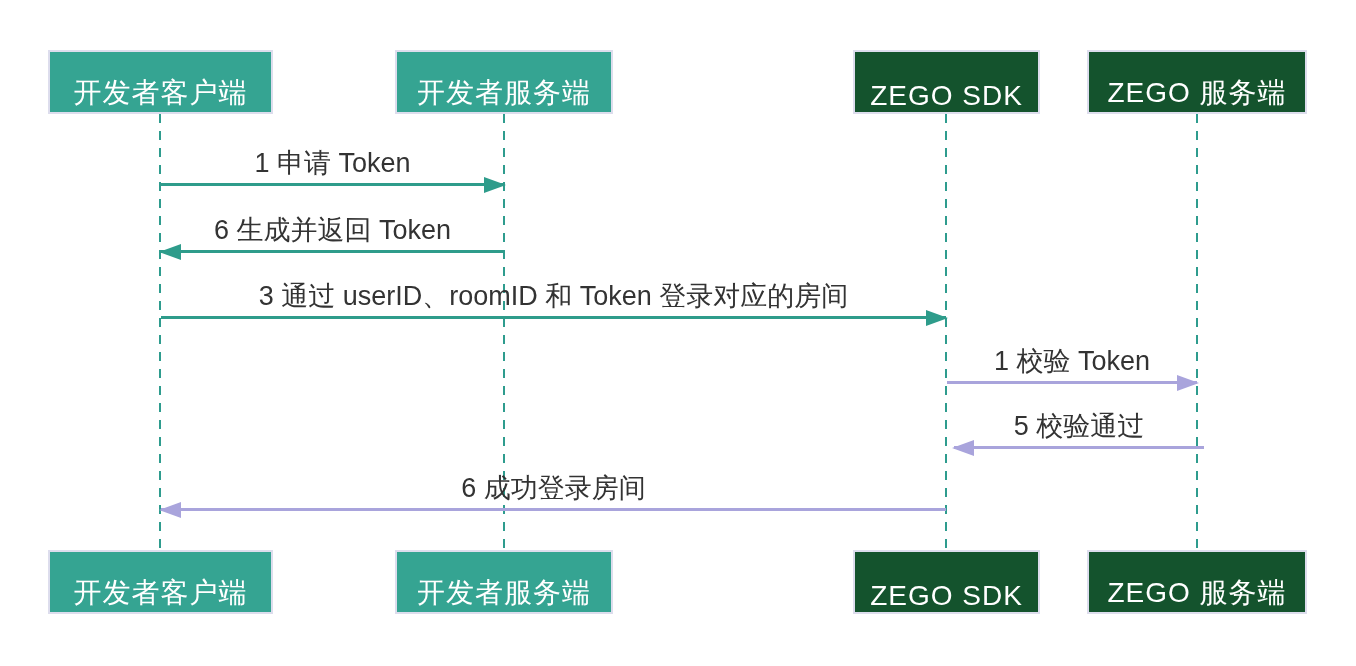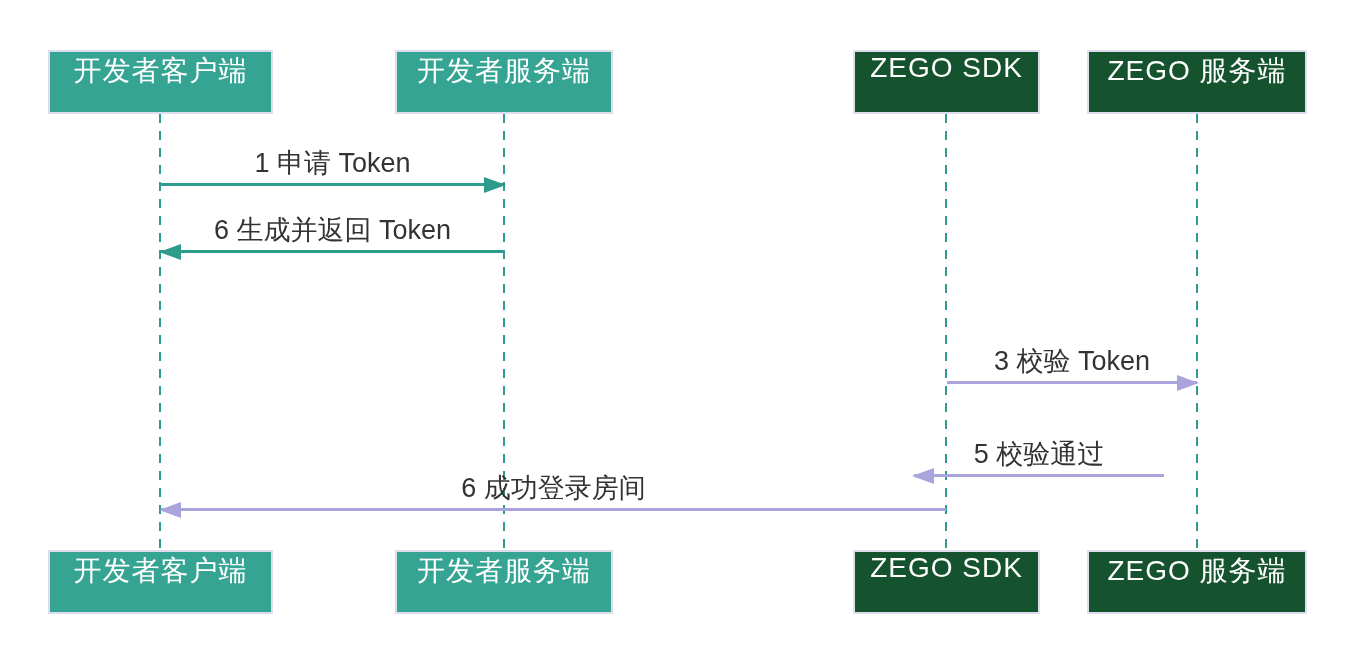--- a/index.html
+++ b/index.html
@@ -14,21 +14,21 @@
     width: 1356px;
     height: 666px;
     background: #ffffff;
     overflow: hidden;
   }
   
   .actor {
     position: absolute;
     height: 64px;
     display: flex;
-    align-items: flex-start;
+    align-items: flex-end;
     justify-content: center;
     border: 2px solid #dddded;
     box-sizing: border-box;
     color: #ffffff;
     font-size: 28px;
     font-weight: 500;
     white-space: nowrap;
     letter-spacing: 1px;
   }
   .actor.green  { background: #35a492; }
@@ -111,29 +111,35 @@
     </div>
   </div>
 
   <div class="msg" style="left:161px; top:214px; width:343px;">
     <div class="msg-label">6 生成并返回 Token</div>
     <div class="msg-line green dir-left">
       <span class="head"></span>
     </div>
   </div>
 
+  <div class="msg" style="left:161px; top:280px; width:785px;">
+    <div class="msg-label">3 通过 userID、roomID 和 Token 登录对应的房间</div>
+    <div class="msg-line green dir-right">
+      <span class="head"></span>
+    </div>
+  </div>
 
   <div class="msg" style="left:947px; top:345px; width:250px;">
-    <div class="msg-label">3 校验 Token</div>
+    <div class="msg-label">1 校验 Token</div>
     <div class="msg-line purple dir-right">
       <span class="head"></span>
     </div>
   </div>
 
-  <div class="msg" style="left:914px; top:410px; width:250px;margin-top:28px;">
+  <div class="msg" style="left:954px; top:410px; width:250px;">
     <div class="msg-label">5 校验通过</div>
     <div class="msg-line purple dir-left">
       <span class="head"></span>
     </div>
   </div>
 
   <div class="msg" style="left:161px; top:472px; width:785px;">
     <div class="msg-label">6 成功登录房间</div>
     <div class="msg-line purple dir-left">
       <span class="head"></span>

